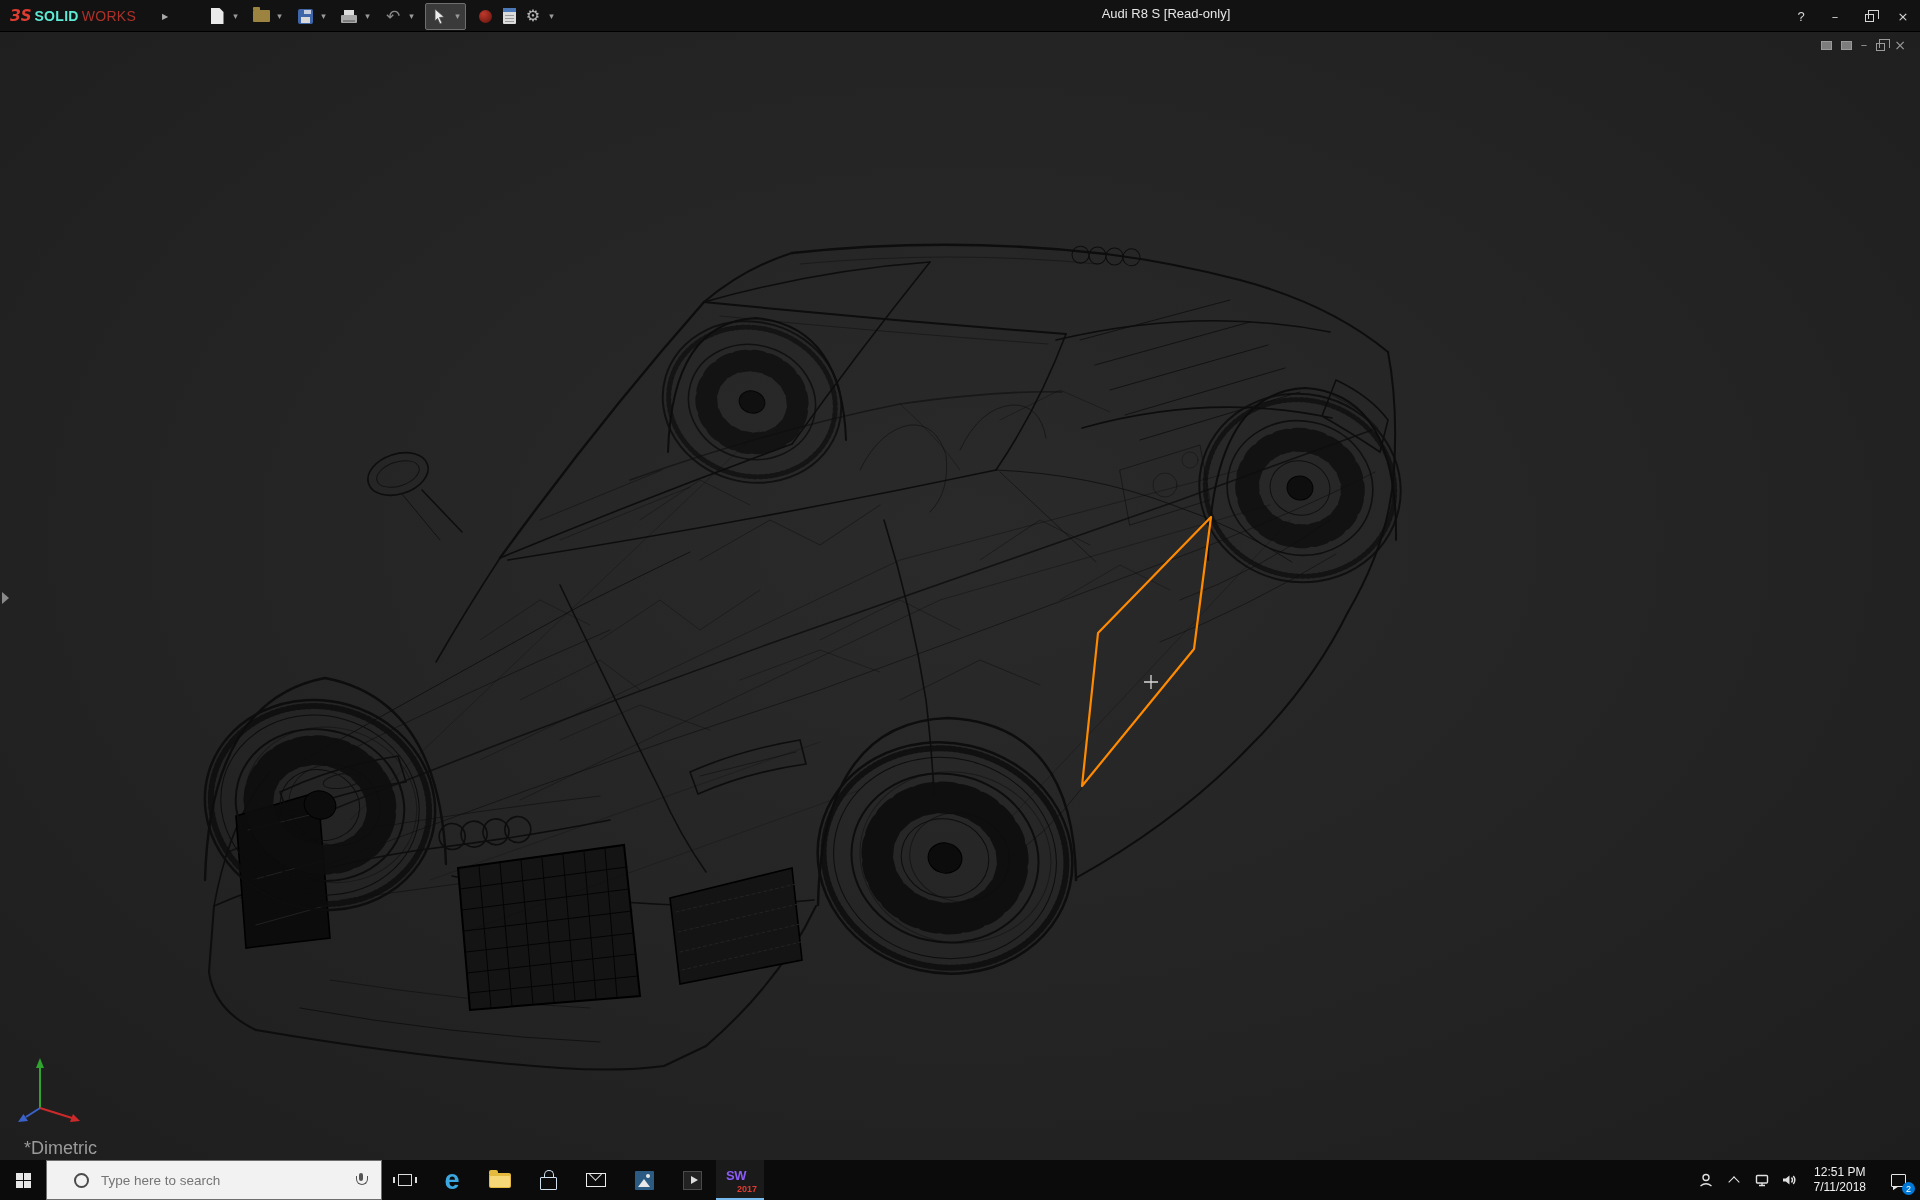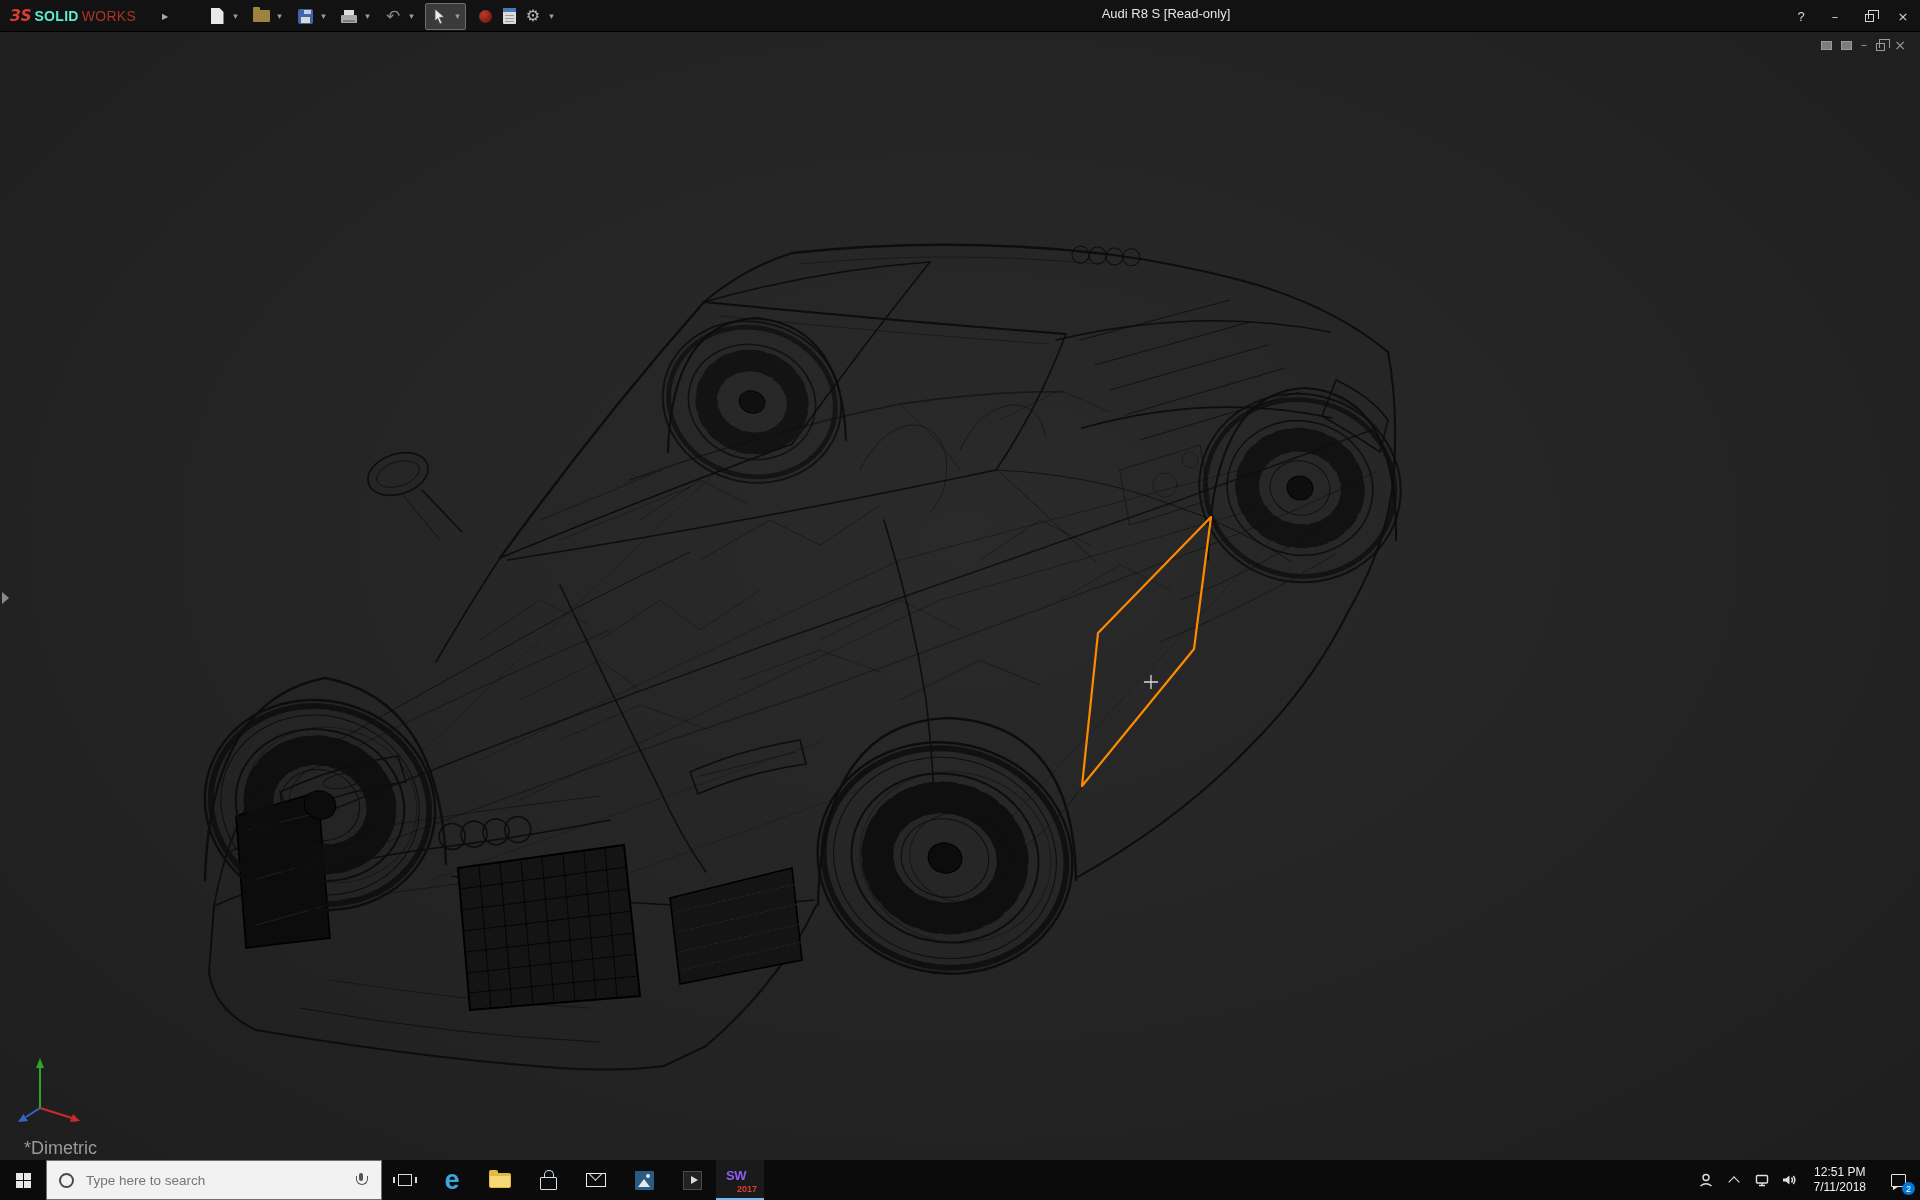--- a/index.html
+++ b/index.html
@@ -62,21 +62,21 @@
   .mdi-close { color:#9a9a9a; font-size:14px; line-height:12px; cursor:pointer; }
   .fm-arrow { position:absolute; left:2px; top:560px; width:0; height:0; border-top:6px solid transparent;
               border-bottom:6px solid transparent; border-left:7px solid #8a8a8a; cursor:pointer; }
   .view-label { position:absolute; left:24px; top:1106px; color:#9b9b9b; font-size:18px; }
 
   
   .taskbar { position:absolute; bottom:0; left:0; right:0; height:40px; background:#0b0b0b; display:flex; align-items:stretch; z-index:40; }
   .tb-start { width:46px; display:grid; place-items:center; cursor:pointer; }
   .win-logo { width:15px; height:15px; display:grid; grid-template-columns:7px 7px; grid-template-rows:7px 7px; gap:1px; }
   .win-logo div { background:#e8e8e8; }
-  .tb-search { width:336px; background:#f2f2f2; border:1px solid #6e6e6e; display:flex; align-items:center; }
+  .tb-search { width:336px; background:#f2f2f2; border:1px solid #6e6e6e; display:flex; align-items:center;padding-left:15px; }
   .cortana-ring { width:15px; height:15px; border:2px solid #4a4a4a; border-radius:50%; margin:0 10px 0 12px; flex:none; }
   .search-input { border:none; background:transparent; outline:none; font-size:13.5px; color:#333; flex:1; font-family:inherit; min-width:0; }
   .mic { width:16px; height:16px; position:relative; margin-right:12px; flex:none; cursor:pointer; }
   .mic::before { content:""; position:absolute; left:6px; top:1px; width:4px; height:8px; background:#555; border-radius:2px; }
   .mic::after { content:""; position:absolute; left:3px; top:4px; width:10px; height:8px; border:1.5px solid #555; border-top:none; border-radius:0 0 7px 7px; }
   .tb-taskview { width:46px; display:grid; place-items:center; cursor:pointer; }
   .tv { width:14px; height:12px; border:1.5px solid #dcdcdc; position:relative; }
   .tv::before, .tv::after { content:""; position:absolute; top:2px; width:2px; height:6px; background:#dcdcdc; }
   .tv::before { left:-6px; } .tv::after { right:-6px; }
   .tb-app { width:48px; display:grid; place-items:center; position:relative; cursor:pointer; }

